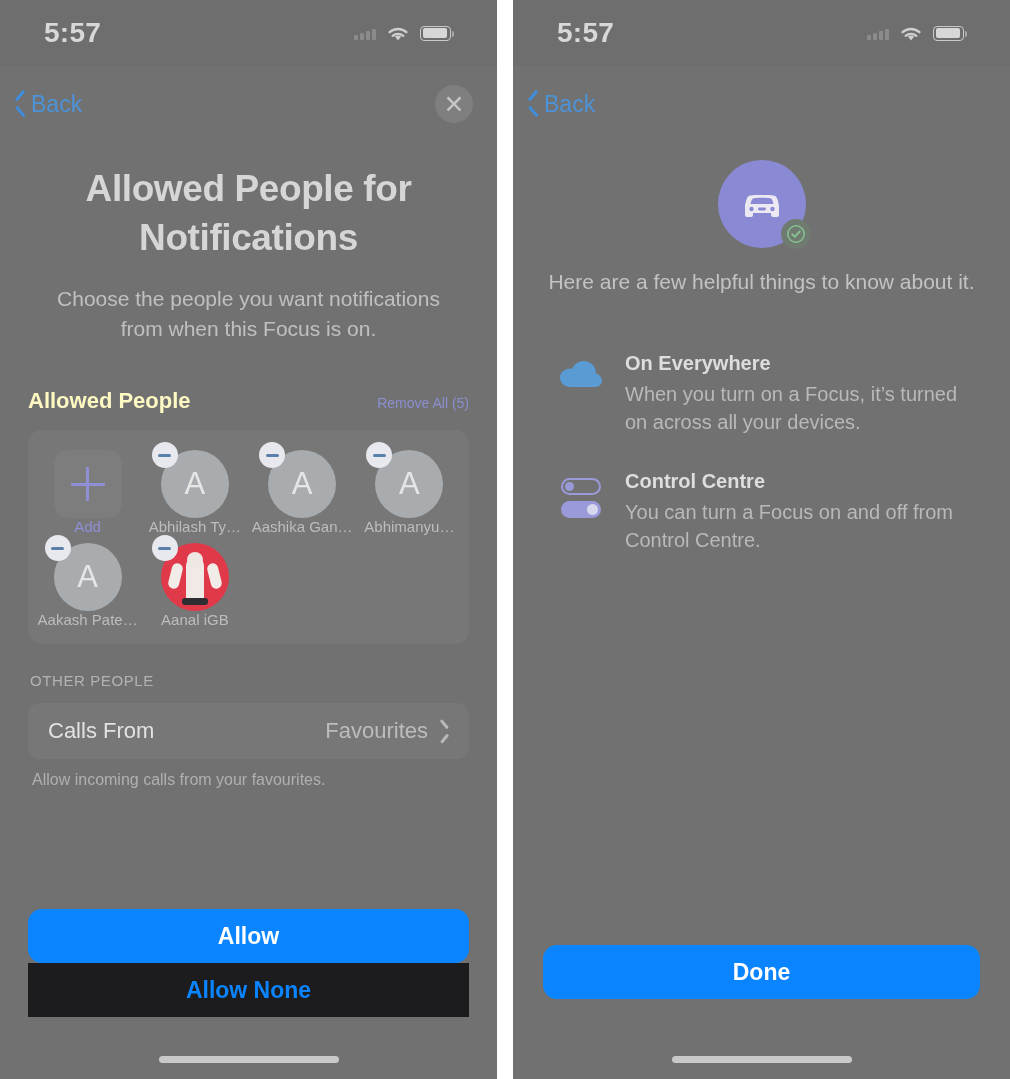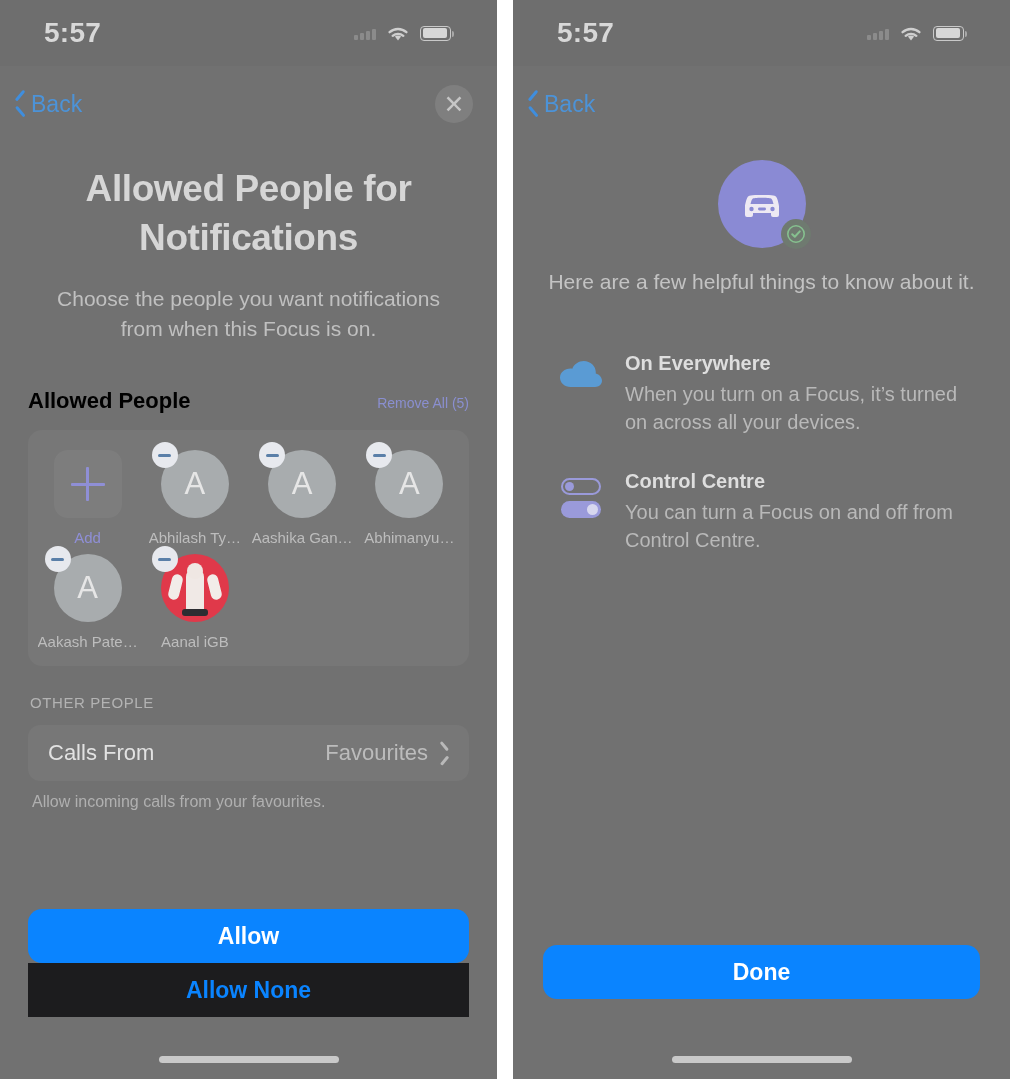--- a/index.html
+++ b/index.html
@@ -63,21 +63,21 @@
 
   
   .hero { padding: 22px 40px 0; text-align:center; }
   .hero h1 { font-size: 37px; line-height: 1.33; font-weight: 700; color:#d6d6d6;
              letter-spacing:-.4px; }
   .hero p  { margin-top: 22px; font-size: 21px; line-height: 1.43; color:#c0c0c0; }
 
   
   .sec-row { display:flex; align-items:baseline; justify-content:space-between;
              padding: 44px 28px 0 28px; }
-  .sec-title { font-size: 22px; font-weight: 700; color:#000000; }
+  .sec-title { font-size: 22px; font-weight: 700; color:#fef9c3; }
   .sec-action { font-size: 14px; color:#8a8fd0; background:none; border:none;
                 cursor:pointer; font-family:inherit; }
 
   
   .people-card { margin: 16px 28px 0 28px; background: rgba(255,255,255,.045);
                  border-radius: 14px; padding: 12px 6px 16px 6px;
                  display:flex; flex-wrap: wrap; }
   .person { width: 25%; padding-top: 8px; display:flex; flex-direction:column;
             align-items:center; cursor:pointer; }
   .av-wrap { position:relative; width: 68px; height: 68px; }
@@ -92,21 +92,21 @@
   .avatar.photo .arm-l, .avatar.photo .arm-r { position:absolute; top:20px; width:11px;
         height:26px; background:#f2ece9; border-radius:6px; }
   .avatar.photo .arm-l { left:9px; transform: rotate(14deg); }
   .avatar.photo .arm-r { right:9px; transform: rotate(-14deg); }
   .avatar.photo .base { position:absolute; left:50%; bottom:6px; transform:translateX(-50%);
         width:26px; height:7px; background:#2d2d32; border-radius:3px; }
   .minus { position:absolute; left:-9px; top:-8px; width:26px; height:26px;
            border-radius:50%; background:#e7e9ee; display:flex; align-items:center;
            justify-content:center; }
   .minus i { display:block; width:13px; height:2.6px; background:#5a7fa8; border-radius:2px; }
-  .pname { margin-top: 11px; font-size: 15px; color:#bdbdbd; max-width: 104px;
+  .pname { margin-top: 0; font-size: 15px; color:#bdbdbd; max-width: 104px;
            text-align:center; white-space:nowrap; overflow:hidden; }
   .add-box { width:68px; height:68px; border-radius:14px; background: rgba(255,255,255,.05);
              display:flex; align-items:center; justify-content:center; }
   .plus { position:relative; width:34px; height:34px; }
   .plus::before, .plus::after { content:''; position:absolute; background:#8f8fd6;
              border-radius:1px; }
   .plus::before { left:0; top:15.5px; width:34px; height:3px; }
   .plus::after  { top:0; left:15.5px; height:34px; width:3px; }
   .pname.add { color:#8f8fd6; }
 

